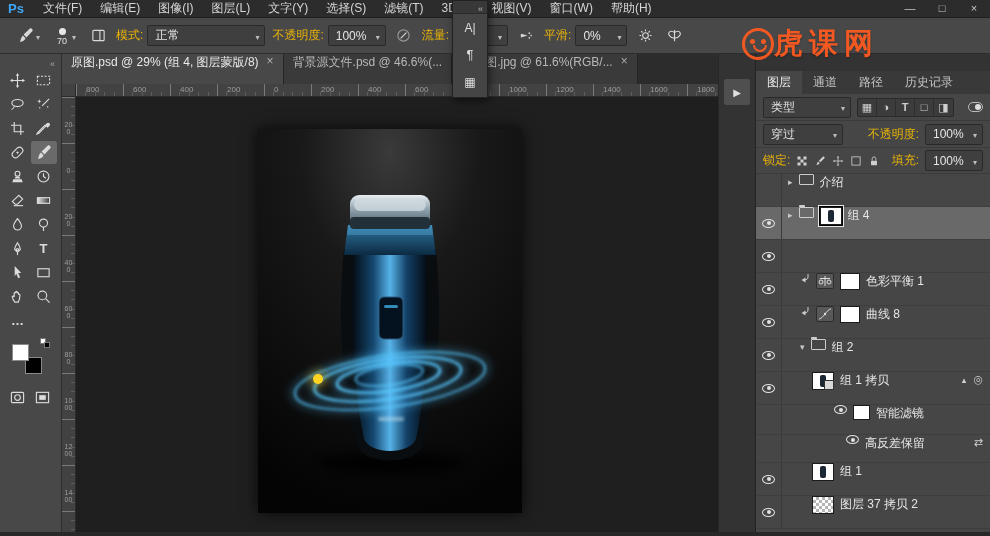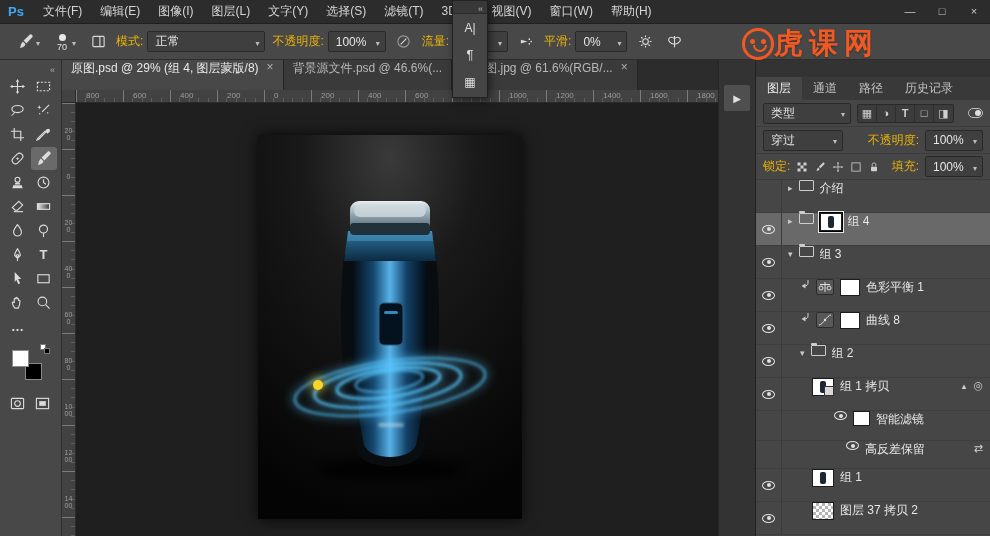--- a/index.html
+++ b/index.html
@@ -1,21 +1,21 @@
 <!DOCTYPE html>
 <html><head>
 <meta charset="utf-8">
 <style>
   *{margin:0;padding:0;box-sizing:border-box}
   html,body{width:990px;height:536px;overflow:hidden}
   body{font-family:"Liberation Sans","DejaVu Sans",sans-serif;font-size:12px;background:#282828;color:#d8d8d8}
   .app{position:relative;width:990px;height:536px;overflow:hidden}
 
   
-  .menubar{height:24px;background:#2c2c2c;display:flex;align-items:center;border-bottom:1px solid #1f1f1f}
+  .menubar{height:18px;background:#2c2c2c;display:flex;align-items:center;border-bottom:1px solid #1f1f1f}
   .ps-logo{color:#3fa8f8;font-weight:bold;padding:0 10px 0 8px;font-size:13px}
   .menu-item{padding:0 9px;line-height:21px;color:#d6d6d6;white-space:nowrap}
   .win{margin-left:auto;display:flex;align-items:center;height:100%}
   .win span{width:32px;text-align:center;color:#c9c9c9;font-size:11px;line-height:21px}
 
   
   .optionsbar{position:relative;height:36px;background:#484848;border-bottom:1px solid #2d2d2d;display:flex;align-items:center;padding:0 14px;gap:7px;color:#d9d9d9}
   .ob-group{display:flex;align-items:center;gap:4px}
   .dropdown{height:21px;background:#3f3f3f;border:1px solid #292929;border-radius:2px;display:flex;align-items:center;padding:0 5px 0 7px;gap:7px;color:#e5e5e5;white-space:nowrap}
   .caret::before{content:"▾";font-size:8px;color:#bdbdbd}
@@ -601,25 +601,20 @@
             <span class="folder"></span>
             <span class="thumb shaver outline"></span>
             <span class="lname">组 4</span>
           </span>
         </div>
 
         <div class="lrow">
           <span class="eyecell">
               <span class="eye"></span>
             </span>
-          <span class="lcontent">
-            <span class="tri-d"></span>
-            <span class="folder"></span>
-            <span class="lname">组 3</span>
-          </span>
         </div>
 
         <div class="lrow">
           <span class="eyecell">
               <span class="eye"></span>
             </span>
           <span class="lcontent ind1">
             <svg class="ci" viewBox="0 0 10 10">
                 <path d="M8 1v3c0 2-1.5 3-3.5 3" fill="none" stroke="#cccccc"></path>
                 <path d="M5.5 4.5L1.5 7l4 2.5z" fill="#cccccc"></path>

